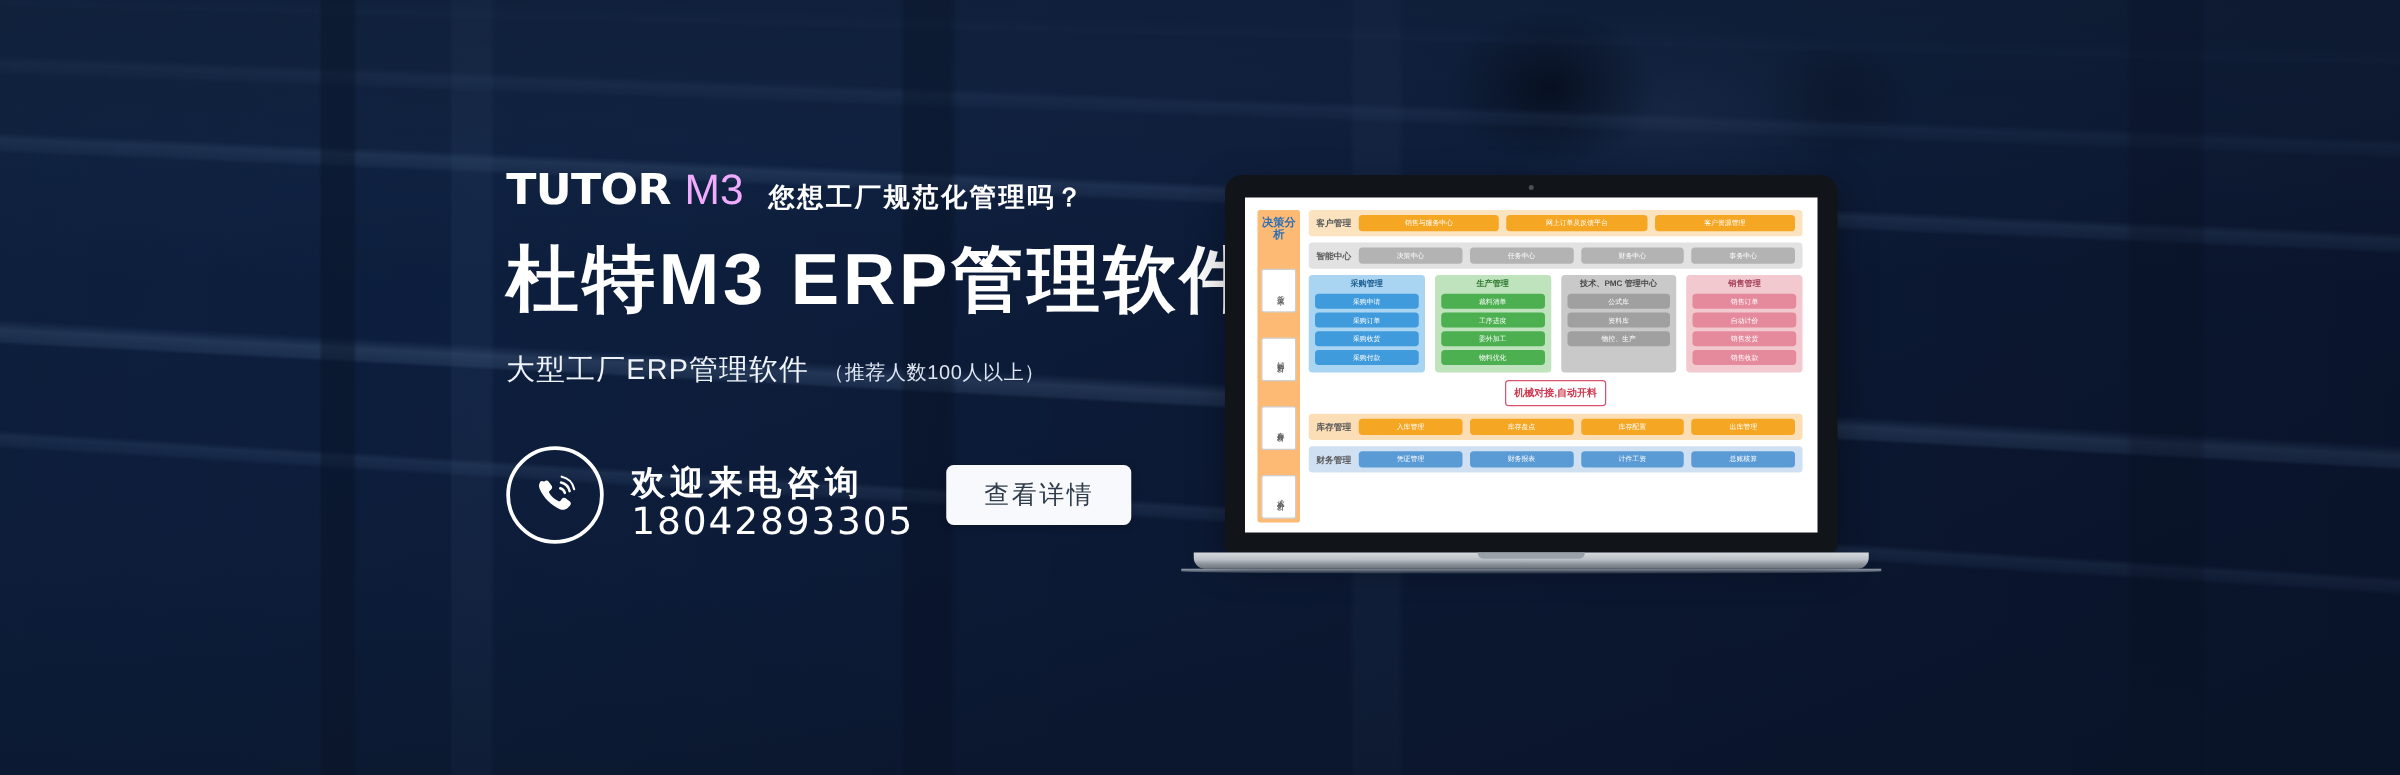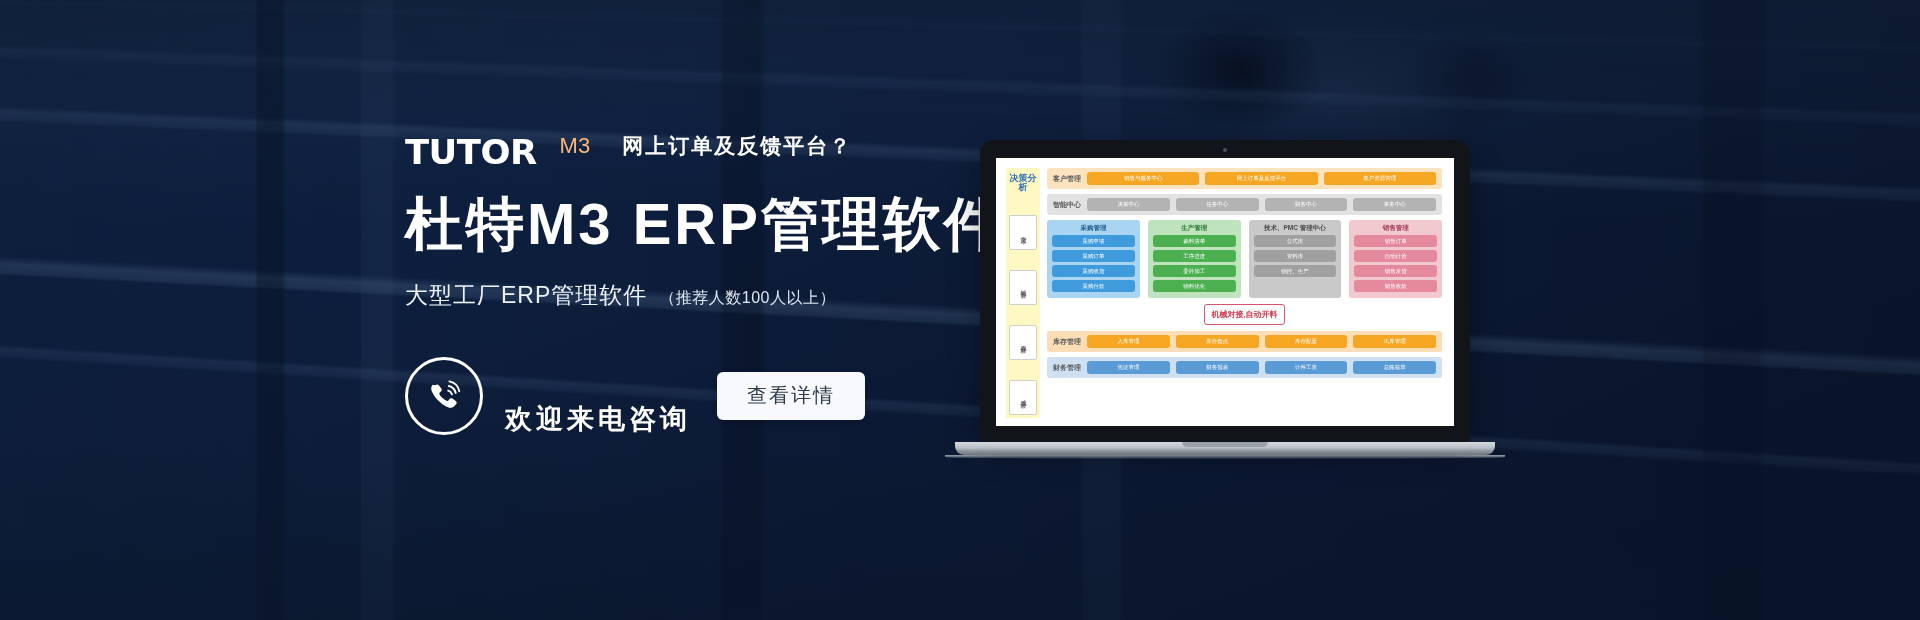--- a/index.html
+++ b/index.html
@@ -81,39 +81,39 @@
   
   .content {
     position: absolute;
     left: 405px;
     top: 135px;
     width: 720px;
   }
 
   .kicker {
     display: flex;
-    align-items: flex-start;
-    gap: 32px;
+    align-items: flex-end;
+    gap: 20px;
     white-space: nowrap;
   }
   .logo-tutor {
     font-family: "DejaVu Sans", sans-serif;
     font-weight: 700;
     font-size: 34px;
     letter-spacing: -0.5px;
     color: #ffffff;
     line-height: 1;
     transform: scaleX(1.04);
     transform-origin: left center;
   }
   .logo-m3 {
     font-family: "Liberation Sans", sans-serif;
     font-weight: 400;
-    font-size: 22px;
-    color: #fdba74;
+    font-size: 34px;
+    color: #f0abfc;
     line-height: 1;
     letter-spacing: 0px;
     margin-left: -4px;
   }
   .kicker-text {
     font-size: 21px;
     font-weight: 700;
     color: #ffffff;
     letter-spacing: 2px;
     line-height: 1;
@@ -260,21 +260,21 @@
     padding: 10px 12px 8px 10px;
     display: flex;
     gap: 7px;
     font-size: 5px;
     color: #4a4a4a;
     box-sizing: border-box;
   }
   .diag-side {
     width: 34px;
     flex: none;
-    background: #fef9c3;
+    background: #fdba74;
     border-radius: 2px;
     padding: 3px;
     box-sizing: border-box;
     display: flex;
     flex-direction: column;
     gap: 20px;
   }
   .diag-side-title {
     color: #2f6fb5;
     font-weight: 700;
@@ -408,21 +408,21 @@
   <div class="bg-pipes"></div>
   <div class="bg-columns"></div>
   <div class="bg-tint"></div>
   <div class="bg-vignette"></div>
 
   <div class="content">
 
     <div class="kicker">
       <span class="logo-tutor">TUTOR</span>
       <span class="logo-m3">M3</span>
-      <span class="kicker-text">网上订单及反馈平台？</span>
+      <span class="kicker-text">您想工厂规范化管理吗？</span>
     </div>
 
     <div class="headline">杜特M3 ERP管理软件</div>
 
     <div class="subline">
       <span class="subline-main">大型工厂ERP管理软件</span>
       <span class="subline-note">（推荐人数100人以上）</span>
     </div>
 
     <div class="contact-row">
@@ -431,20 +431,21 @@
         <svg width="40" height="40" viewBox="0 0 40 40" aria-hidden="true">
           <path d="M11.5 9.2c1.1-1.1 2.6-1.0 3.5 0.2l2.3 3.1c0.7 1.0 0.5 2.3-0.4 3.1l-1.3 1.1c-0.4 0.4-0.5 1.0-0.2 1.5 0.8 1.5 2.0 2.9 3.4 4.1 1.3 1.1 2.7 2.0 4.2 2.6 0.5 0.2 1.1 0.0 1.4-0.4l1.0-1.4c0.8-1.0 2.1-1.2 3.1-0.5l3.2 2.3c1.2 0.9 1.3 2.5 0.2 3.6l-1.8 1.8c-1.6 1.6-4.0 2.0-6.2 1.0-3.6-1.6-6.9-3.9-9.7-6.8-2.8-2.8-5.0-6.1-6.5-9.6-0.9-2.2-0.5-4.6 1.1-6.1z" fill="#ffffff"></path>
           <path d="M24.8 10.0c3.4 0.8 6.1 3.5 6.9 6.9" fill="none" stroke="#ffffff" stroke-width="2" stroke-linecap="round"></path>
           <path d="M24.2 14.6c1.8 0.5 3.2 1.9 3.7 3.7" fill="none" stroke="#ffffff" stroke-width="2" stroke-linecap="round"></path>
           <path d="M25.4 5.4c5.0 1.0 8.9 4.9 9.9 9.9" fill="none" stroke="#ffffff" stroke-width="1.8" stroke-linecap="round"></path>
         </svg>
       </div>
 
       <div class="contact-text">
         <div class="contact-welcome">欢迎来电咨询</div>
+        <div class="contact-phone">18042893305</div>
       </div>
 
       <button class="detail-btn">查看详情</button>
     </div>
   </div>
 
   <div class="laptop">
     <div class="laptop-lid">
       <div class="laptop-cam"></div>
       <div class="laptop-screen">

